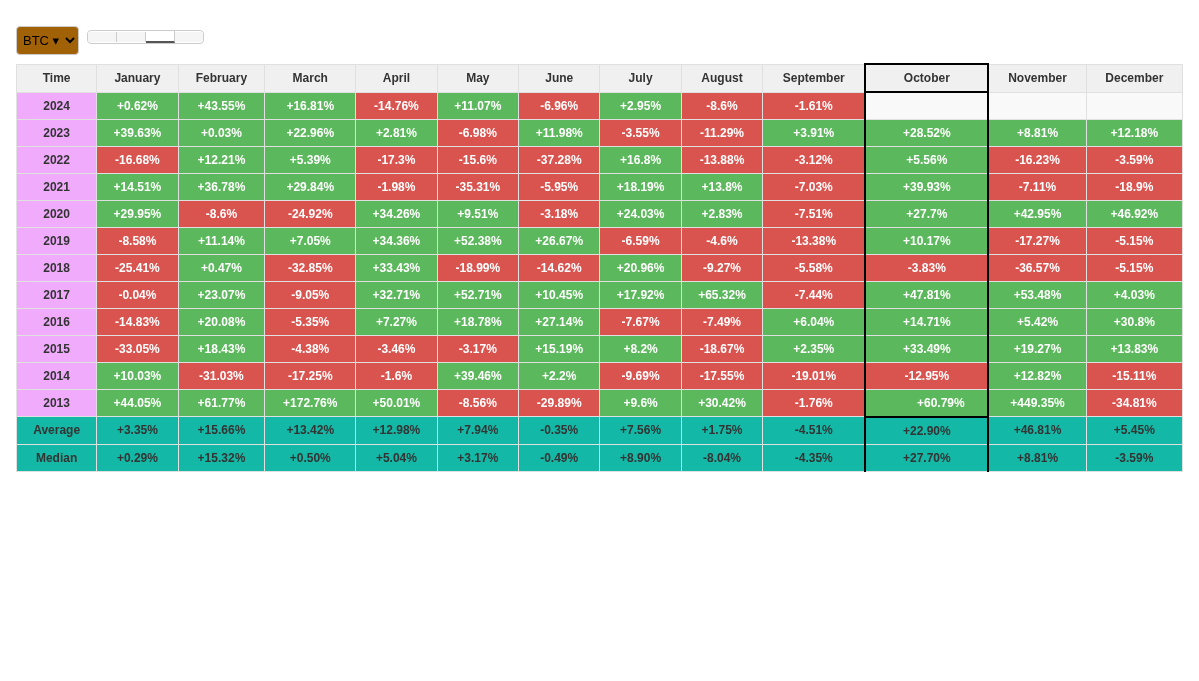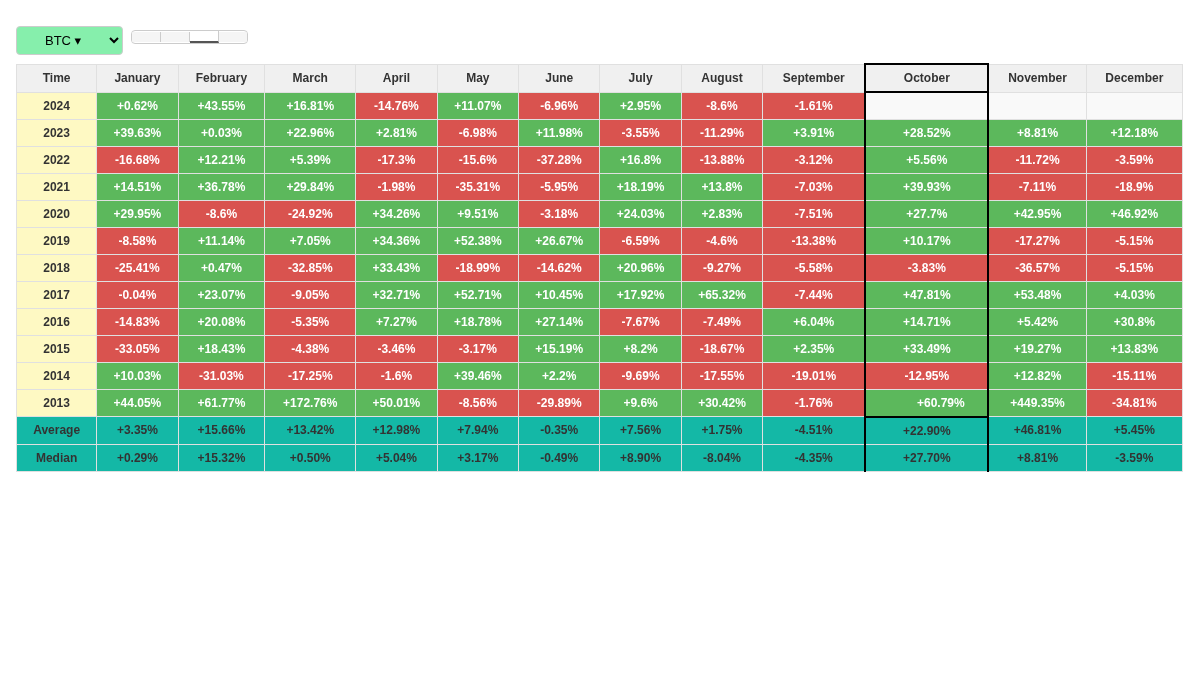--- a/index.html
+++ b/index.html
@@ -44,23 +44,23 @@
       cursor: pointer;
       color: #333;
     }
     .ctrl-btn:last-child { border-right: none; }
     .ctrl-btn.active {
       background: #fff;
       font-weight: bold;
       border-bottom: 2px solid #555;
     }
     .btc-select {
-      padding: 5px 24px;
+      padding: 5px 2px;
       font-size: 13px;
-      background: #86efac;
+      background: #a16207;
       border: 1px solid #ccc;
       border-radius: 4px;
       cursor: pointer;
       margin-right: 8px;
     }
     .controls-row {
       display: flex;
       align-items: center;
       margin-bottom: 8px;
     }
@@ -74,21 +74,21 @@
       text-align: center;
       padding: 6px 4px;
       white-space: nowrap;
     }
     th {
       background: #f0f0f0;
       font-weight: 600;
       color: #333;
     }
     td.year-cell {
-      background: #fef9c3;
+      background: #f0abfc;
       font-weight: bold;
       color: #333;
     }
     td.avg-cell, td.med-cell {
       background: #14b8a6;
       font-weight: bold;
       color: #333;
     }
     .green { background-color: #5cb85c; color: #fff; font-weight: 600; }
     .red { background-color: #d9534f; color: #fff; font-weight: 600; }
@@ -179,21 +179,21 @@
         <td class="red">-16.68%</td>
         <td class="green">+12.21%</td>
         <td class="green">+5.39%</td>
         <td class="red">-17.3%</td>
         <td class="red">-15.6%</td>
         <td class="red">-37.28%</td>
         <td class="green">+16.8%</td>
         <td class="red">-13.88%</td>
         <td class="red">-3.12%</td>
         <td class="green oct-highlight">+5.56%</td>
-        <td class="red">-11.72%</td>
+        <td class="red">-16.23%</td>
         <td class="red">-3.59%</td>
       </tr>
       <tr>
         <td class="year-cell">2021</td>
         <td class="green">+14.51%</td>
         <td class="green">+36.78%</td>
         <td class="green">+29.84%</td>
         <td class="red">-1.98%</td>
         <td class="red">-35.31%</td>
         <td class="red">-5.95%</td>

